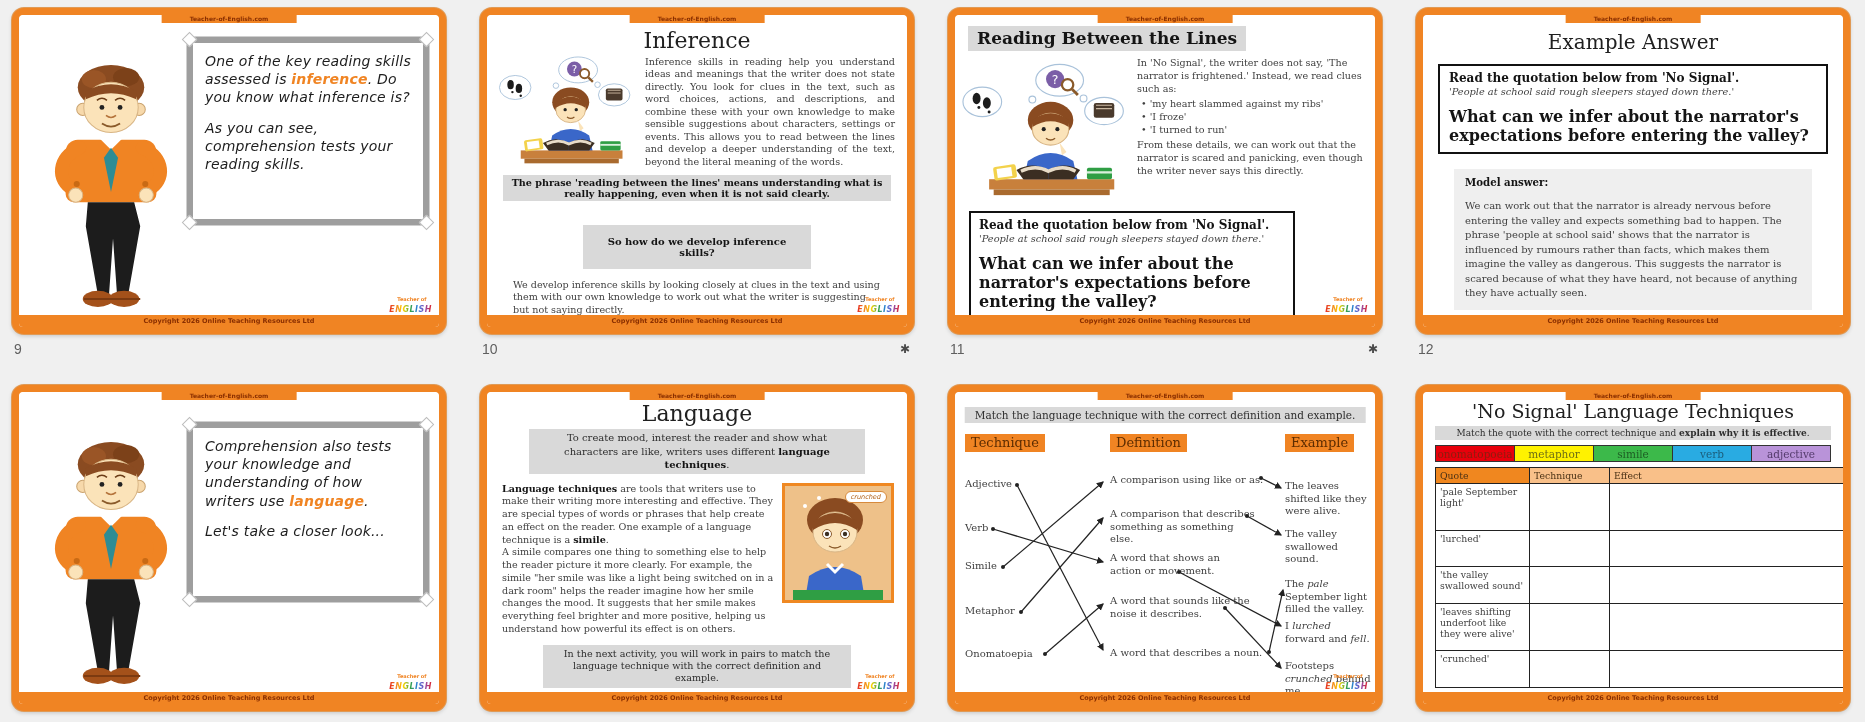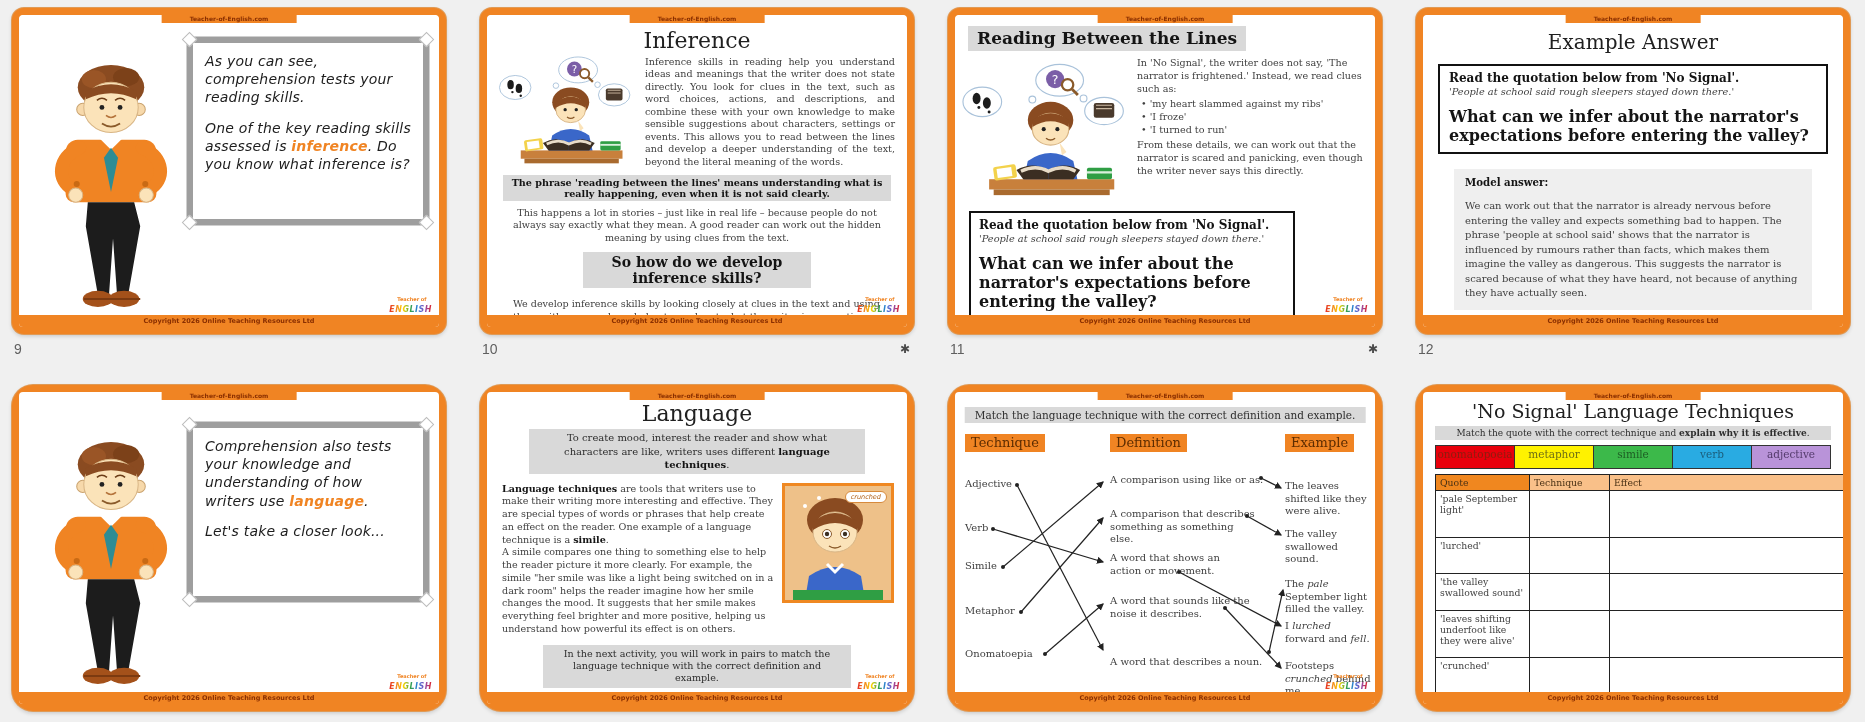--- a/index.html
+++ b/index.html
@@ -4,21 +4,21 @@
 <style>
   * { margin:0; padding:0; box-sizing:border-box; }
   html,body { width:1865px; height:722px; }
   body { background:#f0f0f0; overflow:hidden; position:relative;
          font-family:"DejaVu Serif", serif; }
 
   
   .slide { position:absolute; width:434px; height:326px; background:#fff;
            border:7px solid #f08423; border-radius:12px;
            box-shadow:0 0 0 1px #e09a55, 0 2px 4px rgba(0,0,0,.18); }
-  .r1 { top:8px; } .r2 { top:385px;border-radius:21px; }
+  .r1 { top:8px; } .r2 { top:385px; }
   .c1 { left:12px; } .c2 { left:480px; } .c3 { left:948px; } .c4 { left:1416px; }
   .inner { position:relative; width:100%; height:100%; overflow:hidden; background:#fff; border-radius:4px; }
 
   .tm-strip { position:absolute; top:0; left:50%; transform:translateX(-50%);
               background:#f08423; color:#8a2f00; font-family:"DejaVu Sans",sans-serif;
               font-weight:bold; font-size:6px; line-height:8px; padding:0 28px;
               white-space:nowrap; z-index:5; }
   .copyright { position:absolute; bottom:0; left:0; right:0; background:#f08423;
                color:#8a2f00; font-family:"DejaVu Sans",sans-serif; font-weight:bold;
                font-size:6.5px; line-height:12px; text-align:center; z-index:5; }
@@ -55,21 +55,21 @@
   .body-txt { color:#3f3f3f; }
 
   
   .s10 .title { font-size:22px; margin-top:13px; }
   .s10-row { display:flex; margin:0 10px 0 6px; }
   .boy-read { flex:none; }
   .s10-row .boy-read { width:148px; height:118px; }
   .s10-p1 { flex:1; font-size:9.6px; line-height:1.3; text-align:justify; padding:3px 2px 0 4px; }
   .s10-b1 { margin:4px 16px 4px; padding:2px 8px; font-size:9.6px; }
   .s10-p2 { margin:6px 14px 0; font-size:9.6px; text-align:center; line-height:1.3; }
-  .s10-b2 { margin:8px 96px 0; padding:2px 8px; font-size:14px; }
+  .s10-b2 { margin:24px 96px 0; padding:11px 8px; font-size:10px; }
   .s10-p3 { margin:10px 26px 0; font-size:9.6px; text-align:left; line-height:1.3; }
 
   
   .s11-title { display:inline-block; margin:11px 0 0 13px; background:#d9d9d9;
                padding:2px 9px 3px; font-weight:bold; font-size:17px; color:#141414; }
   .s11-row { display:flex; margin-top:2px; }
   .s11-row .boy-read { width:182px; height:146px; margin-top:6px; }
   .s11-text { flex:1; padding:4px 12px 0 0; font-size:9.6px; line-height:1.35; }
   .s11-text ul { list-style:none; margin:2px 0 2px 4px; }
   .s11-text li::before { content:"•  "; }
@@ -108,21 +108,21 @@
               padding:1px 6px 2px; }
   .h-tech { left:10px; top:42px; } .h-def { left:155px; top:42px; } .h-ex { left:330px; top:42px; }
   .s15-item { position:absolute; font-size:10px; color:#3f3f3f; line-height:1.25; }
   .s15-arrows { position:absolute; left:0; top:0; width:420px; height:312px; }
 
   
   .s16 .title { font-size:19px; margin-top:8px; }
   .s16-instr { margin:4px 12px 0; background:#d9d9d9; text-align:center;
                font-size:9px; color:#2e2e2e; padding:2px 4px; }
   .chips { display:flex; margin:5px 12px 0; }
-  .chip { flex:1; height:24px; line-height:16px; text-align:center; font-size:10.5px;
+  .chip { flex:1; height:17px; line-height:16px; text-align:center; font-size:10.5px;
           border:1px solid #333; border-right:none; }
   .chip:last-child { border-right:1px solid #333; }
   .chip0 { background:#e8000b; color:#8c1d10; }
   .chip1 { background:#fff200; color:#6e6e14; }
   .chip2 { background:#3cb94a; color:#1d5c23; }
   .chip3 { background:#29abe2; color:#1b5e7c; }
   .chip4 { background:#b993d9; color:#533a6b; }
   .s16-table { margin:5px 12px 0; width:410px; border-collapse:collapse;
                font-size:9.3px; color:#3f3f3f; }
   .s16-table th, .s16-table td { border:1px solid #222; text-align:left;
@@ -209,41 +209,40 @@
     <div class="tm-strip">Teacher-of-English.com</div>
     <svg class="boy-stand" viewBox="0 0 150 250">
         <use href="#boystand"></use>
       </svg>
     <div class="board">
       <div class="notch n-tl"></div>
       <div class="notch n-tr"></div>
       <div class="notch n-bl"></div>
       <div class="notch n-br"></div>
       <div class="board-text">
+        <p><span>One of the key reading skills assessed is </span><span class="accent">inference</span><span>. Do you know what inference is?</span></p>
         <p>As you can see, comprehension tests your reading skills.</p>
-        <p><span>One of the key reading skills assessed is </span><span class="accent">inference</span><span>. Do you know what inference is?</span></p>
       </div>
     </div>
     <div class="logo"><span class="lt">Teacher of</span><span class="lw">ENGLISH</span></div>
     <div class="copyright">Copyright 2026 Online Teaching Resources Ltd</div>
   </div>
 </div>
 
 <div class="slide r1 c2 s10">
   <div class="inner">
     <div class="tm-strip">Teacher-of-English.com</div>
     <div class="title">Inference</div>
     <div class="s10-row">
       <svg class="boy-read" viewBox="0 0 160 125">
           <use href="#boyread"></use>
         </svg>
       <div class="s10-p1 body-txt">Inference skills in reading help you understand ideas and meanings that the writer does not state directly. You look for clues in the text, such as word choices, actions, and descriptions, and combine these with your own knowledge to make sensible suggestions about characters, settings or events. This allows you to read between the lines and develop a deeper understanding of the text, beyond the literal meaning of the words.</div>
     </div>
     <div class="graybox s10-b1">The phrase 'reading between the lines' means understanding what is really happening, even when it is not said clearly.</div>
-    <div class="s10-p2 body-txt">This happens a lot in stories – just like in real life – because people do not always say exactly what they mean. A good reader can work out the hidden meaning by using clues from the text.</div>
     <div class="graybox s10-b2">So how do we develop inference skills?</div>
     <div class="s10-p3 body-txt">We develop inference skills by looking closely at clues in the text and using them with our own knowledge to work out what the writer is suggesting but not saying directly.</div>
     <div class="logo"><span class="lt">Teacher of</span><span class="lw">ENGLISH</span></div>
     <div class="copyright">Copyright 2026 Online Teaching Resources Ltd</div>
   </div>
 </div>
 
 <div class="slide r1 c3 s11">
   <div class="inner">
     <div class="tm-strip">Teacher-of-English.com</div>
@@ -358,21 +357,21 @@
     <div class="s15-item" style="left:10px;top:86px">Adjective</div>
     <div class="s15-item" style="left:10px;top:130px">Verb</div>
     <div class="s15-item" style="left:10px;top:168px">Simile</div>
     <div class="s15-item" style="left:10px;top:213px">Metaphor</div>
     <div class="s15-item" style="left:10px;top:256px">Onomatoepia</div>
 
     <div class="s15-item" style="left:155px;top:82px;width:160px">A comparison using like or as.</div>
     <div class="s15-item" style="left:155px;top:116px;width:150px">A comparison that describes something as something else.</div>
     <div class="s15-item" style="left:155px;top:160px;width:140px">A word that shows an action or movement.</div>
     <div class="s15-item" style="left:155px;top:203px;width:140px">A word that sounds like the noise it describes.</div>
-    <div class="s15-item" style="left:155px;top:264px;width:170px">A word that describes a noun.</div>
+    <div class="s15-item" style="left:155px;top:255px;width:170px">A word that describes a noun.</div>
 
     <div class="s15-item" style="left:330px;top:88px;width:88px">The leaves shifted like they were alive.</div>
     <div class="s15-item" style="left:330px;top:136px;width:88px">The valley swallowed sound.</div>
     <div class="s15-item" style="left:330px;top:186px;width:88px"><span>The </span><i>pale</i><span> September light filled the valley.</span></div>
     <div class="s15-item" style="left:330px;top:228px;width:88px"><span>I </span><i>lurched</i><span> forward and </span><i>fell</i><span>.</span></div>
     <div class="s15-item" style="left:330px;top:268px;width:88px"><span>Footsteps </span><i>crunched</i><span> behind me.</span></div>
 
     <svg class="s15-arrows" viewBox="0 0 420 312">
       <defs>
         <marker id="ah" markerWidth="7" markerHeight="7" refX="5" refY="3" orient="auto">

